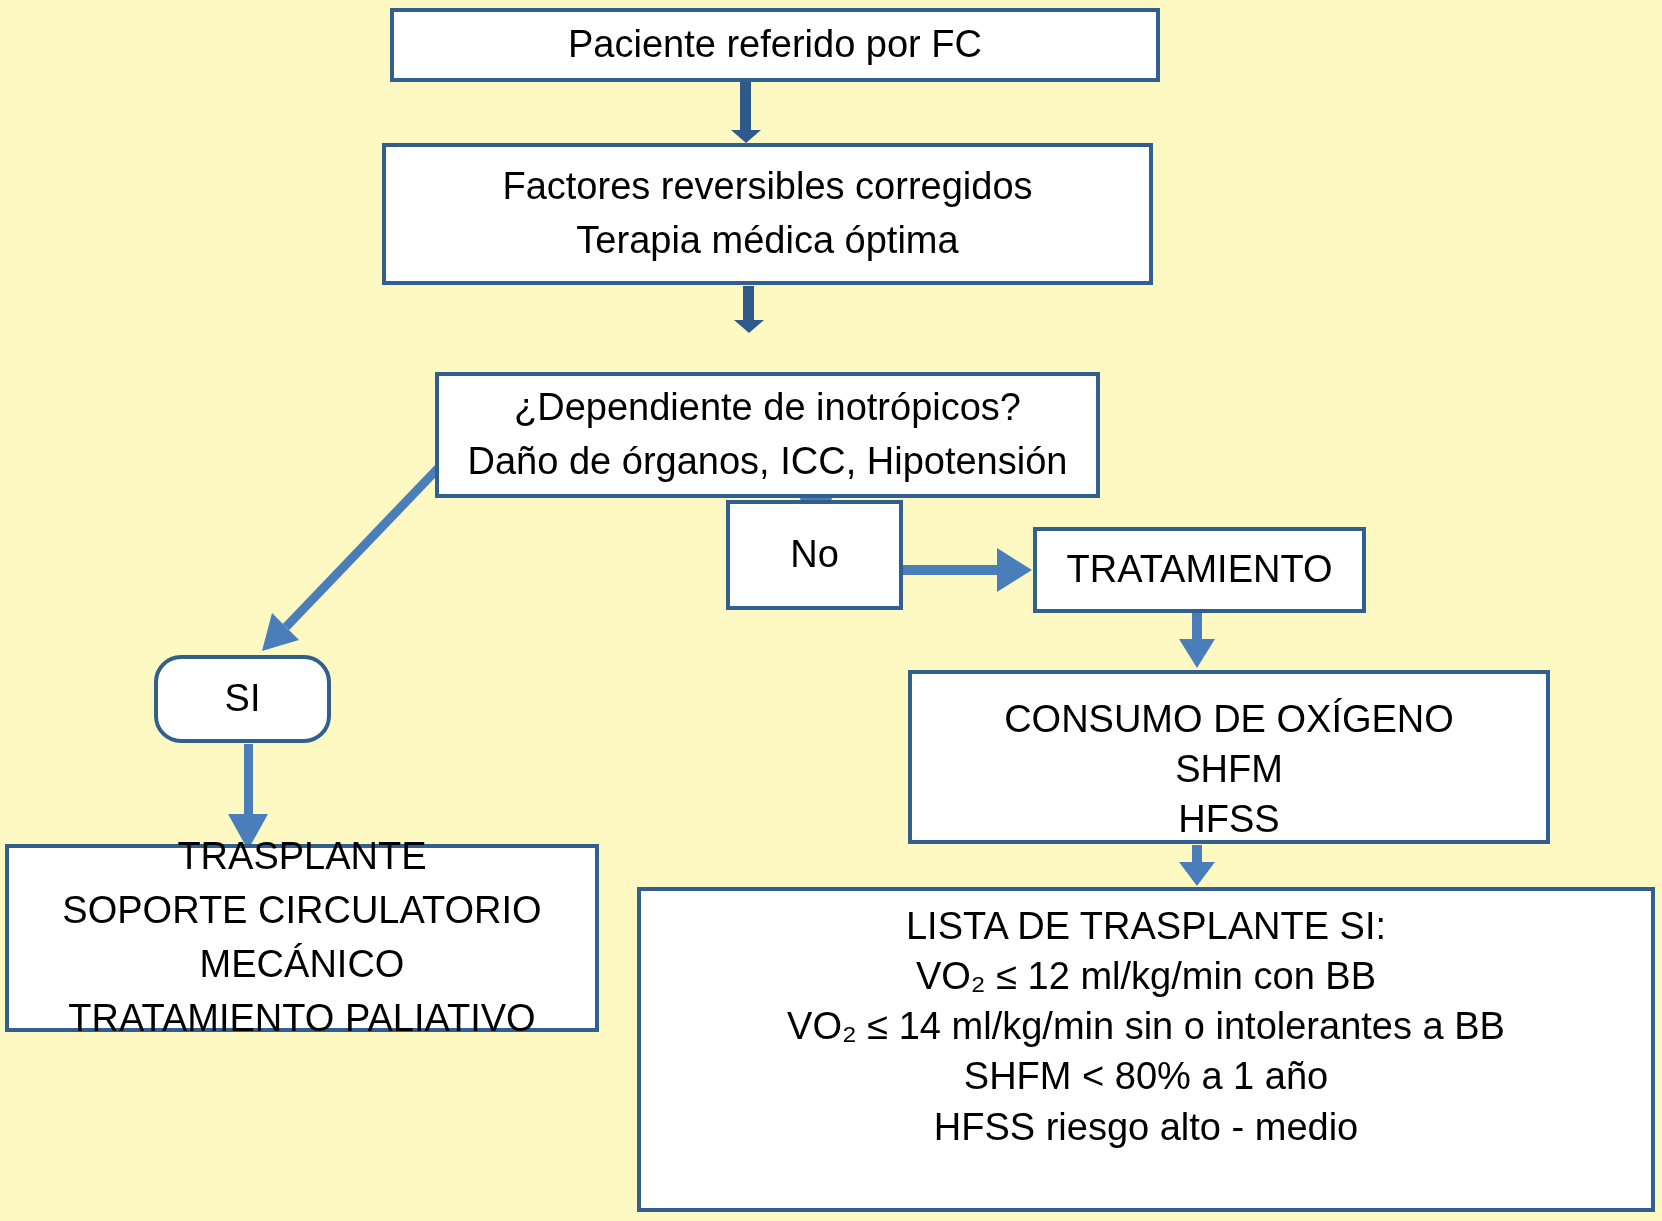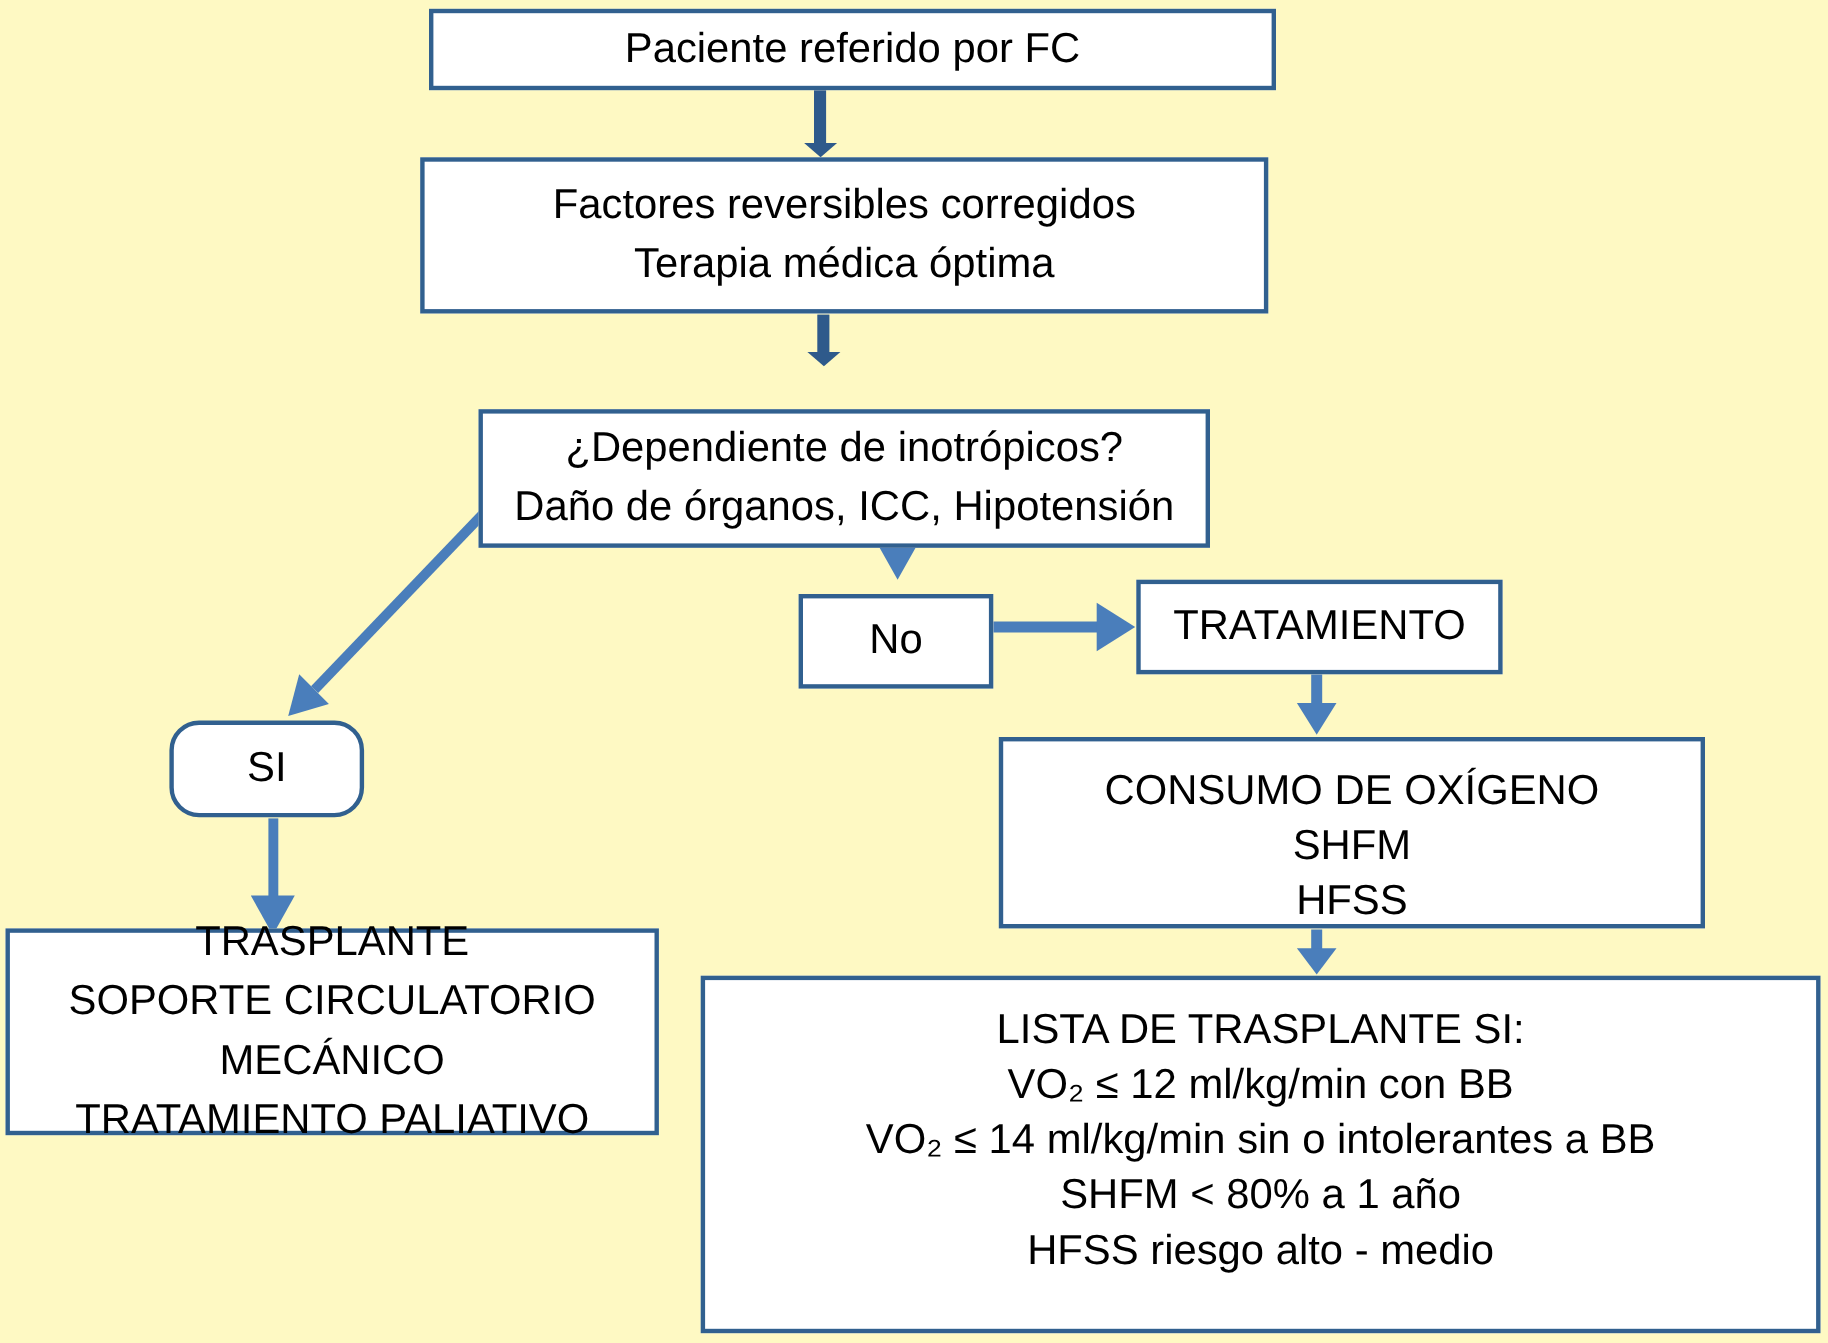--- a/index.html
+++ b/index.html
@@ -30,28 +30,28 @@
   .label {
     white-space: pre-line;
     font-size: 38px;
     line-height: 1.42;
     color: #000000;
   }
   
   #node-paciente    { left: 390px;  top: 8px;    width: 770px;  height: 74px;  }
   #node-factores    { left: 382px;  top: 143px;  width: 771px;  height: 142px; }
   #node-inotropicos { left: 435px;  top: 332px;  width: 665px;  height: 126px; margin-top: 40px; }
-  #node-no          { left: 726px;  top: 540px;  width: 177px;  height: 86px;  }
+  #node-no          { left: 726px;  top: 500px;  width: 177px;  height: 110px;  }
   #node-ambulatorio { left: 1033px; top: 527px;  width: 333px;  height: 86px;  }
   #node-si          { left: 154px;  top: 655px;  width: 177px;  height: 88px; border-radius: 27px;  }
   #node-consumo     { left: 908px;  top: 670px;  width: 642px;  height: 174px; }
   #node-trasplante  { left: 5px;    top: 844px;  width: 594px;  height: 188px; }
   #node-lista       { left: 637px;  top: 887px;  width: 1018px; height: 325px; align-items: flex-start; }
   #node-consumo .label { line-height: 1.32; margin-top: 24px; }
-  #node-lista .label   { line-height: 1.32; padding-top: 20px; }
+  #node-lista .label   { line-height: 1.32; padding-top: 10px; }
   #connector-layer {
     position: absolute;
     left: 0; top: 0;
     width: 1662px;
     height: 1221px;
     z-index: 1;
   }
 </style>
 </head>
 <body>

